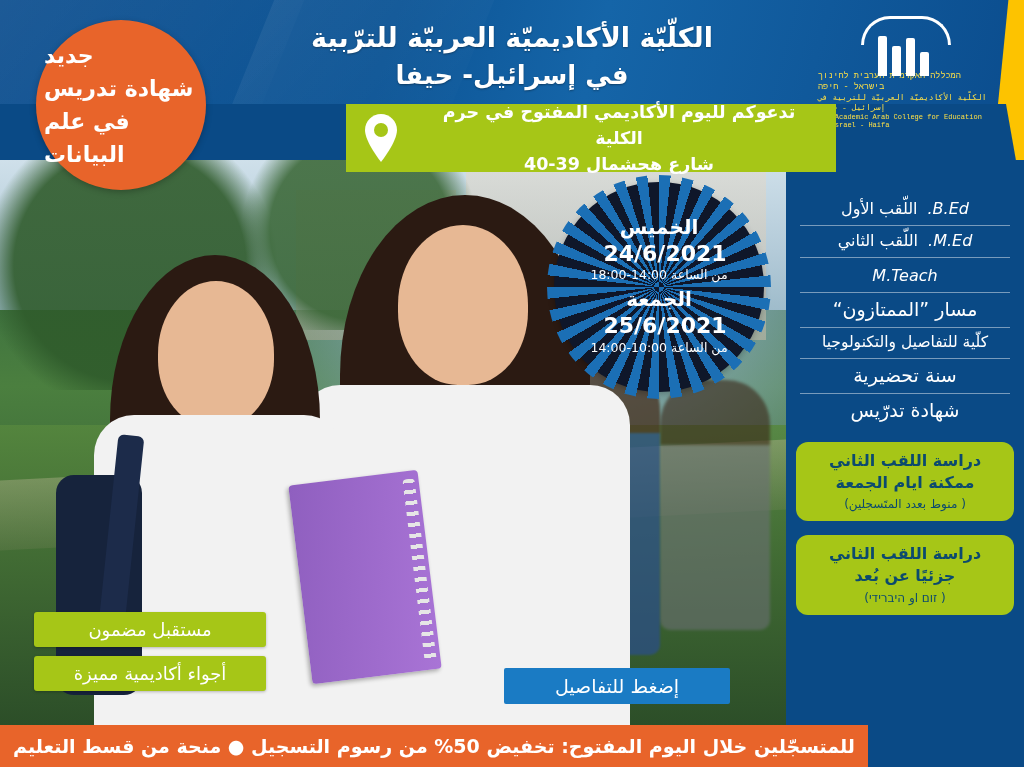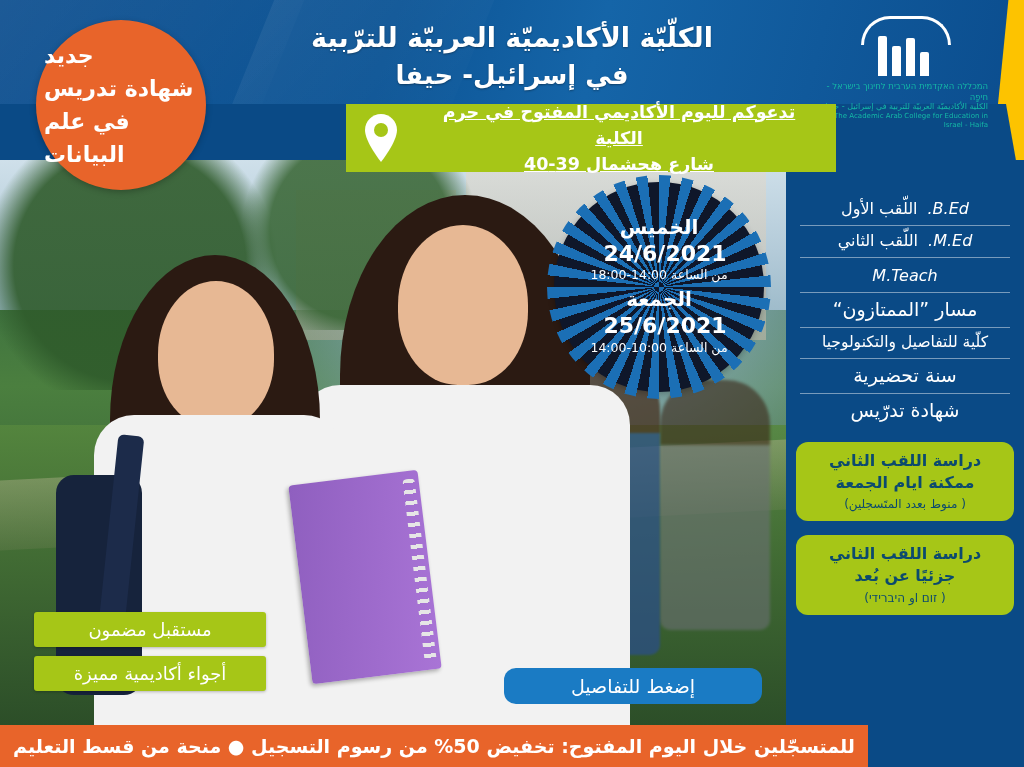--- a/index.html
+++ b/index.html
@@ -58,21 +58,21 @@
   .logo-mark .bars{
     position:absolute;left:12px;top:14px;width:60px;height:46px;
     display:flex;align-items:flex-end;justify-content:center;gap:5px;
   }
   .logo-mark .bars i{display:block;background:#ffffff;width:9px;border-radius:2px 2px 0 0;}
   .logo-mark .bars i:nth-child(1){height:24px;}
   .logo-mark .bars i:nth-child(2){height:38px;}
   .logo-mark .bars i:nth-child(3){height:30px;}
   .logo-mark .bars i:nth-child(4){height:40px;}
   .logo-text{
-    margin-top:3px;color:#14b8a6;text-align:right;line-height:1.25;
+    margin-top:3px;color:#fde047;text-align:left;line-height:1.25;font-family:Liberation Mono, monospace;
   }
   .logo-text .lt1{font-size:8.5px;}
   .logo-text .lt2{font-size:8px;}
   .logo-text .lt3{font-size:7px;}
 
   
   .badge-new{
     position:absolute;left:36px;top:20px;width:170px;height:170px;
     border-radius:50%;background:#e8642a;
     display:flex;align-items:center;justify-content:center;
@@ -86,21 +86,20 @@
 
   
   .addr-bar{
     position:absolute;left:346px;top:104px;width:490px;height:68px;
     background:#a6c617;display:flex;align-items:center;
     z-index:5;
   }
   .addr-text{
     flex:1;text-align:center;color:#ffffff;font-size:17.5px;font-weight:bold;line-height:1.5;
     padding-right:14px;
-    text-decoration:underline;
   }
   .pin-wrap{
     width:70px;display:flex;align-items:center;justify-content:center;
   }
   .pin{
     width:38px;height:50px;position:relative;
   }
   .pin svg{display:block;}
 
   
@@ -220,24 +219,24 @@
     position:absolute;left:34px;background:#a6c617;color:#ffffff;
     font-size:18px;text-align:center;border-radius:3px;
     padding:7px 18px;box-shadow:0 1px 3px rgba(0,0,0,.25);
     z-index:7;
   }
   .tag1{top:612px;width:196px;}
   .tag2{top:656px;width:196px;}
 
   
   .cta{
-    position:absolute;left:504px;top:668px;width:258px;height:36px;
+    position:absolute;left:504px;top:668px;width:226px;height:36px;
     background:#1a7bc4;color:#ffffff;font-size:19px;
     display:flex;align-items:center;justify-content:center;
-    border-radius:12px;z-index:7;cursor:pointer;
+    border-radius:2px;z-index:7;cursor:pointer;
   }
 
   
   .bottom-bar{
     position:absolute;left:0;bottom:0;width:868px;height:42px;
     background:#e8642a;display:flex;align-items:center;justify-content:center;
   }
   .bottom-bar .bt{
     color:#ffffff;font-size:19px;font-weight:bold;
   }

